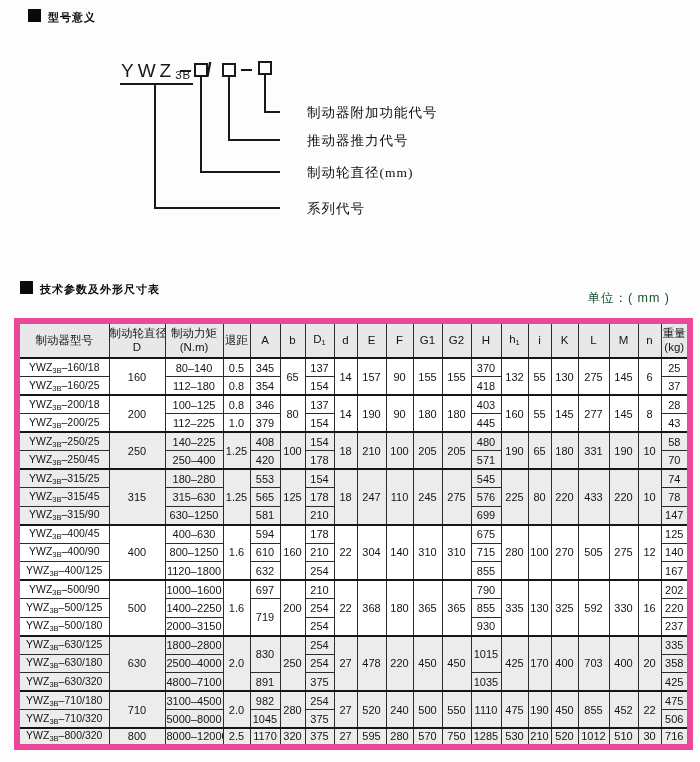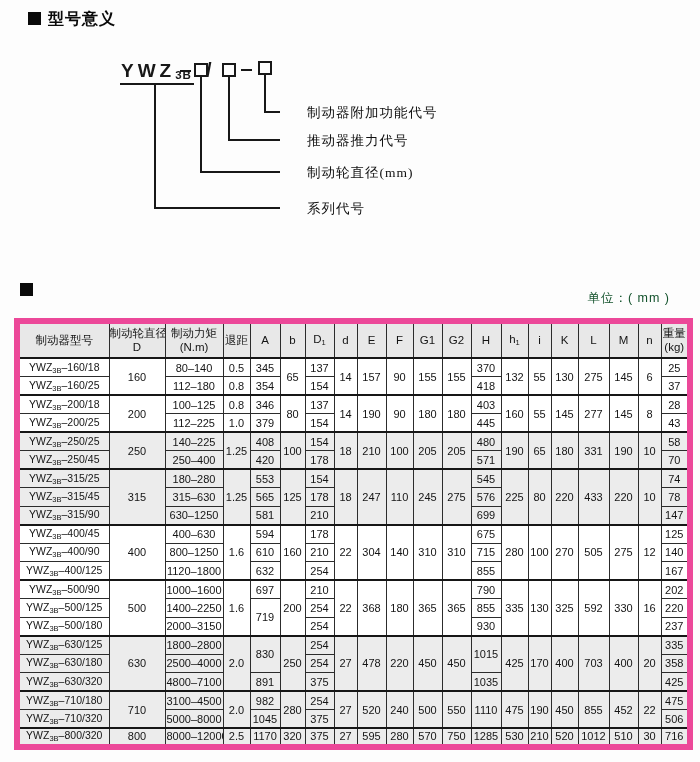--- a/index.html
+++ b/index.html
@@ -7,36 +7,36 @@
   body {
     position: relative;
     background: #fdfdfd;
     font-family: "Liberation Sans", "DejaVu Sans", sans-serif;
     color: #141414;
     overflow: hidden;
   }
   .sec-head {
     position: absolute;
     font-weight: bold;
-    font-size: 16px;
+    font-size: 11px;
     letter-spacing: 1px;
     color: #0a0a0a;
     white-space: nowrap;
   }
   .sec-head .sq {
     display: inline-block;
     width: 13px; height: 13px;
     background: #0a0a0a;
     margin-right: 7px;
     vertical-align: -1px;
   }
   
   .series {
     position: absolute; left: 120px; top: 60px;
-    font-weight: bold; font-size: 19px; letter-spacing: 4px;
+    font-weight: normal; font-size: 19px; letter-spacing: 4px;
     border-bottom: 2px solid #181818;
     padding: 0 2px 1px 1px;
     color: #181818;
     white-space: nowrap;
   }
   .series sub { font-size: 11.5px; letter-spacing: 1px; vertical-align: -2px; }
   .mdash {
     position: absolute; height: 2px; background: #181818;
   }
   .code-box {
@@ -119,21 +119,21 @@
 <div class="hline" style="left:228px; top:139px; width:52px;"></div>
 <div class="hline" style="left:200px; top:171px; width:80px;"></div>
 <div class="hline" style="left:154px; top:207px; width:126px;"></div>
 
 <div class="dlabel" style="top:104px;">制动器附加功能代号</div>
 <div class="dlabel" style="top:132px;">推动器推力代号</div>
 <div class="dlabel" style="top:164px;font-family:Liberation Serif, serif;">制动轮直径(mm)</div>
 <div class="dlabel" style="top:200px;">系列代号</div>
 
 <div class="sec-head" style="left:20px; top:281px;">
-  <span class="sq"></span>
+  <span class="sq"></span><span>技术参数及外形尺寸表</span>
 </div>
 <div class="unit">单位：( mm )</div>
 
 <table class="spec">
   <colgroup>
       <col style="width: 92px;">
       <col style="width: 56px;">
       <col style="width: 58px;">
       <col style="width: 27px;">
       <col style="width: 30px;">

